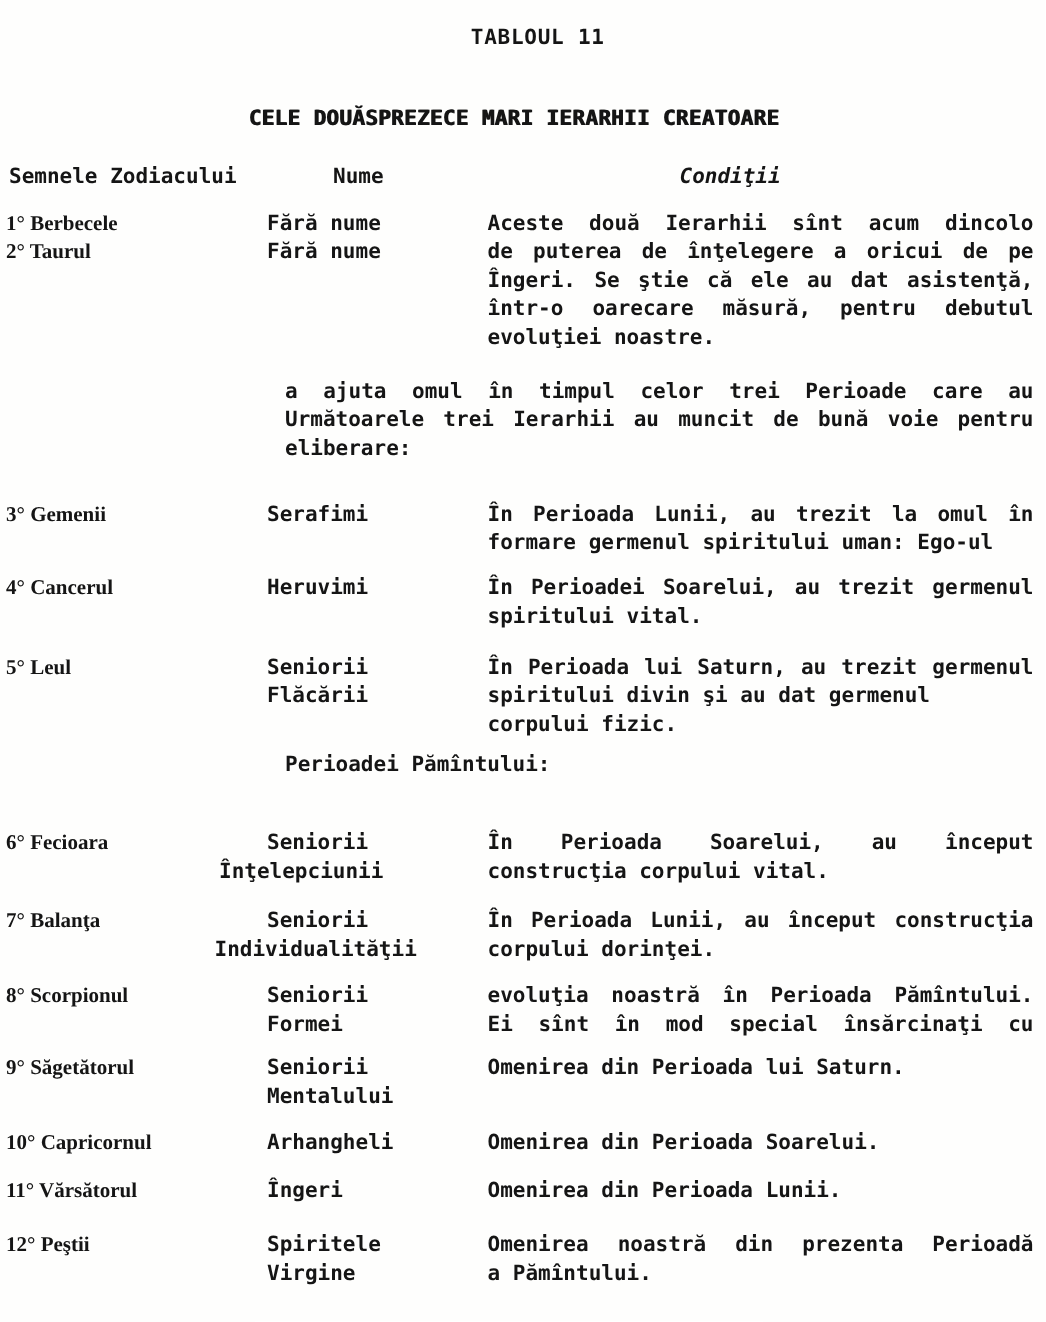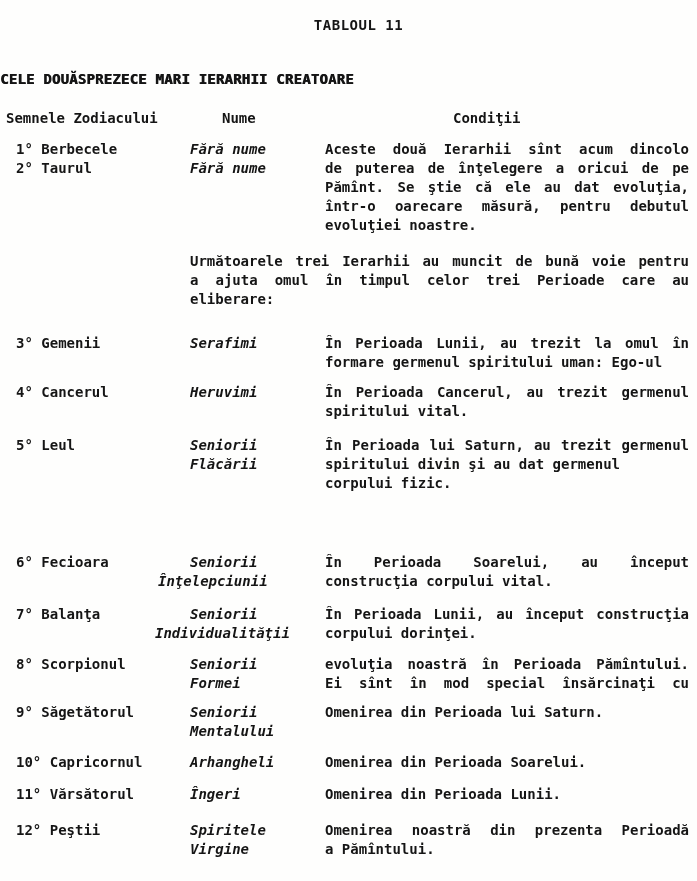--- a/index.html
+++ b/index.html
@@ -12,30 +12,30 @@
     color:#151515;
     font-size:14px;
     overflow:hidden;
   }
   .heading{
     position:absolute;top:17px;left:0;right:0;
     text-align:center;letter-spacing:0.5px;padding-left:20px;
   }
   .title{
     position:absolute;top:71px;left:0;right:12px;
-    letter-spacing:0.2px;
+    text-align:center;letter-spacing:0.2px;
     text-shadow:0.7px 0 currentColor;
   }
   .colhead{position:absolute;top:110px;}
   .ch-zodiac{left:6px;}
   .ch-name{left:222px;}
-  .ch-cond{left:453px;}
+  .ch-cond{left:453px;font-style:italic;}
   .row{position:absolute;left:0;width:697px;}
-  .c1{position:absolute;left:16px;top:0;width:160px;}
-  .c2{position:absolute;left:190px;top:0;width:150px;font-style:italic;}
+  .c1{position:absolute;left:4px;top:0;width:160px;font-family:Liberation Serif, serif;}
+  .c2{position:absolute;left:178px;top:0;width:150px;}
   .c3{position:absolute;left:325px;top:0;width:364px;}
   .para{position:absolute;left:190px;width:499px;}
   .ln{line-height:19px;}
   .j{text-align:justify;text-align-last:justify;}
   .out32{margin-left:-32px;}
   .out35{margin-left:-35px;}
 </style>
 </head>
 <body>
 
@@ -53,29 +53,29 @@
       <div class="ln">1° Berbecele</div>
       <div class="ln">2° Taurul</div>
     </div>
     <div class="c2">
       <div class="ln">Fără nume</div>
       <div class="ln">Fără nume</div>
     </div>
     <div class="c3">
       <div class="ln j">Aceste două Ierarhii sînt acum dincolo</div>
       <div class="ln j">de puterea de înţelegere a oricui de pe</div>
-      <div class="ln j">Pămînt. Se ştie că ele au dat evoluţia,</div>
+      <div class="ln j">Îngeri. Se ştie că ele au dat asistenţă,</div>
       <div class="ln j">într-o oarecare măsură, pentru debutul</div>
       <div class="ln">evoluţiei noastre.</div>
     </div>
   </div>
 
   <div class="para" style="top:252px">
+    <div class="ln j">a ajuta omul în timpul celor trei Perioade care au</div>
     <div class="ln j">Următoarele trei Ierarhii au muncit de bună voie pentru</div>
-    <div class="ln j">a ajuta omul în timpul celor trei Perioade care au</div>
     <div class="ln">eliberare:</div>
   </div>
 
   <div class="row" style="top:334px">
     <div class="c1">
       <div class="ln">3° Gemenii</div>
     </div>
     <div class="c2">
       <div class="ln">Serafimi</div>
     </div>
@@ -86,41 +86,42 @@
   </div>
 
   <div class="row" style="top:383px">
     <div class="c1">
       <div class="ln">4° Cancerul</div>
     </div>
     <div class="c2">
       <div class="ln">Heruvimi</div>
     </div>
     <div class="c3">
-      <div class="ln j">În Perioada Cancerul, au trezit germenul</div>
+      <div class="ln j">În Perioadei Soarelui, au trezit germenul</div>
       <div class="ln">spiritului vital.</div>
     </div>
   </div>
 
   <div class="row" style="top:436px">
     <div class="c1">
       <div class="ln">5° Leul</div>
     </div>
     <div class="c2">
       <div class="ln">Seniorii</div>
       <div class="ln">Flăcării</div>
     </div>
     <div class="c3">
       <div class="ln j">În Perioada lui Saturn, au trezit germenul</div>
       <div class="ln">spiritului divin şi au dat germenul</div>
       <div class="ln">corpului fizic.</div>
     </div>
   </div>
 
   <div class="para" style="top:501px">
+    <div class="ln">Perioadei Pămîntului:</div>
   </div>
 
   <div class="row" style="top:553px">
     <div class="c1">
       <div class="ln">6° Fecioara</div>
     </div>
     <div class="c2">
       <div class="ln">Seniorii</div>
       <div class="ln out32">Înţelepciunii</div>
     </div>

